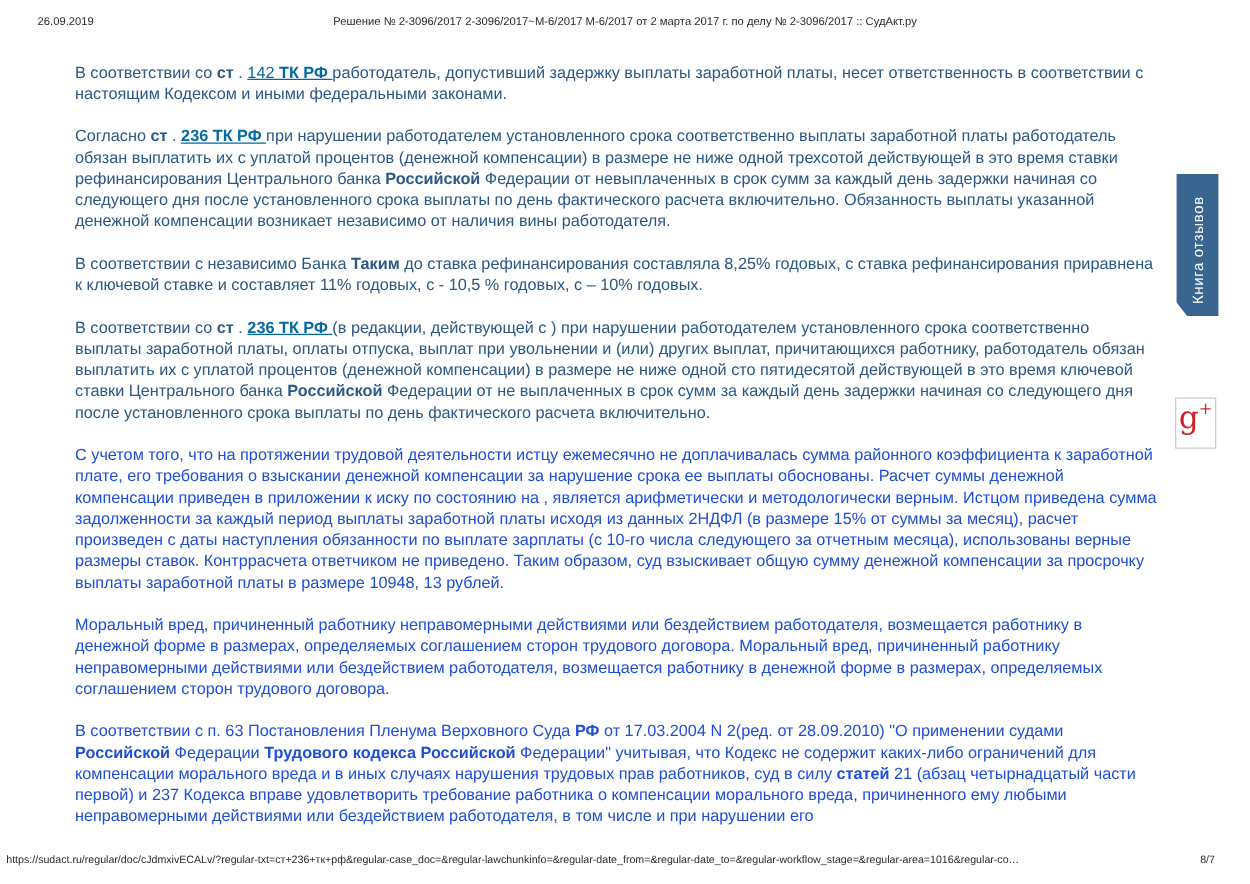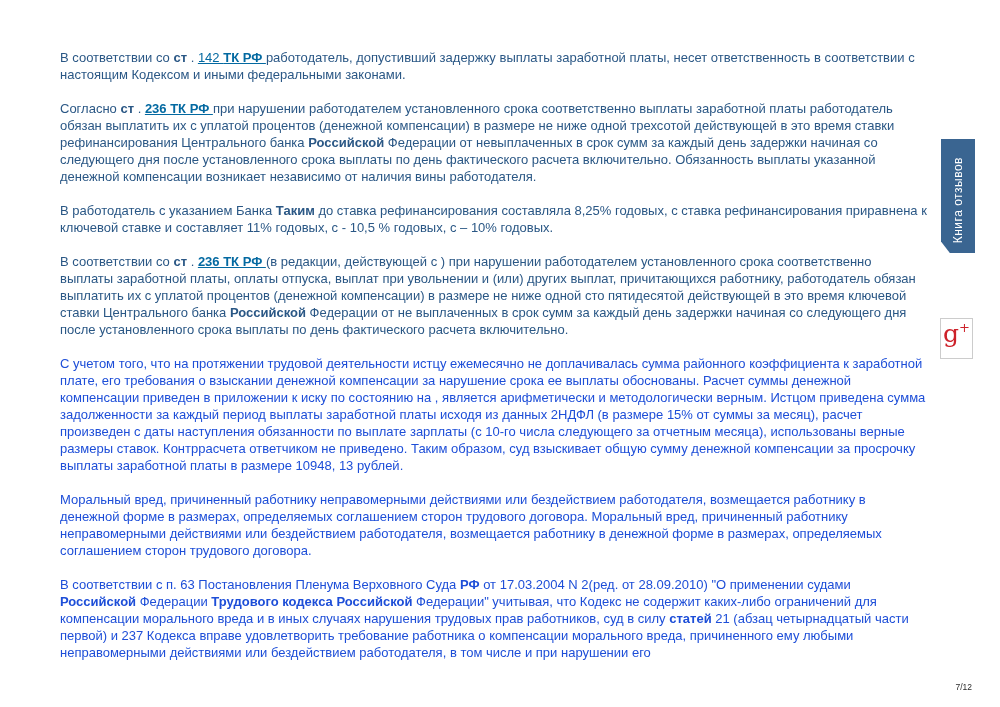--- a/index.html
+++ b/index.html
@@ -128,37 +128,42 @@
     position: absolute;
     right: 28px;
     top: 0;
   }
 </style>
 </head>
 <body>
 
 <div class="page">
 
+  <div class="print-header">
+    <span class="print-date">26.09.2019</span>
+    <span class="print-title">Решение № 2-3096/2017 2-3096/2017~М-6/2017 М-6/2017 от 2 марта 2017 г. по делу № 2-3096/2017 :: СудАкт.ру</span>
+  </div>
 
   <div class="doc-body">
       <p class="para blue"><span>В соответствии со </span><span class="bold">ст</span><span> . </span><a class="law-link">142 </a><a class="law-link bold">ТК РФ </a><span>работодатель, допустивший задержку выплаты заработной платы, несет ответственность в соответствии с настоящим Кодексом и иными федеральными законами.</span></p>
       <p class="para blue"><span>Согласно </span><span class="bold">ст</span><span> . </span><a class="law-link bold">236 ТК РФ </a><span>при нарушении работодателем установленного срока соответственно выплаты заработной платы работодатель обязан выплатить их с уплатой процентов (денежной компенсации) в размере не ниже одной трехсотой действующей в это время ставки рефинансирования Центрального банка </span><span class="bold">Российской</span><span> Федерации от невыплаченных в срок сумм за каждый день задержки начиная со следующего дня после установленного срока выплаты по день фактического расчета включительно. Обязанность выплаты указанной денежной компенсации возникает независимо от наличия вины работодателя.</span></p>
-      <p class="para blue"><span>В работодатель с указанием Банка </span><span class="bold">Таким</span><span> до ставка рефинансирования составляла 8,25% годовых, с ставка рефинансирования приравнена к ключевой ставке и составляет 11% годовых, с - 10,5 % годовых, с – 10% годовых.</span></p>
+      <p class="para blue"><span>В соответствии с независимо Банка </span><span class="bold">Таким</span><span> до ставка рефинансирования составляла 8,25% годовых, с ставка рефинансирования приравнена к ключевой ставке и составляет 11% годовых, с - 10,5 % годовых, с – 10% годовых.</span></p>
       <p class="para blue"><span>В соответствии со </span><span class="bold">ст</span><span> . </span><a class="law-link bold">236 ТК РФ </a><span>(в редакции, действующей с ) при нарушении работодателем установленного срока соответственно выплаты заработной платы, оплаты отпуска, выплат при увольнении и (или) других выплат, причитающихся работнику, работодатель обязан выплатить их с уплатой процентов (денежной компенсации) в размере не ниже одной сто пятидесятой действующей в это время ключевой ставки Центрального банка </span><span class="bold">Российской</span><span> Федерации от не выплаченных в срок сумм за каждый день задержки начиная со следующего дня после установленного срока выплаты по день фактического расчета включительно.</span></p>
       <p class="para black"><span>С учетом того, что на протяжении трудовой деятельности истцу ежемесячно не доплачивалась сумма районного коэффициента к заработной плате, его требования о взыскании денежной компенсации за нарушение срока ее выплаты обоснованы. Расчет суммы денежной компенсации приведен в приложении к иску по состоянию на , является арифметически и методологически верным. Истцом приведена сумма задолженности за каждый период выплаты заработной платы исходя из данных 2НДФЛ (в размере 15% от суммы за месяц), расчет произведен с даты наступления обязанности по выплате зарплаты (с 10-го числа следующего за отчетным месяца), использованы верные размеры ставок. Контррасчета ответчиком не приведено. Таким образом, суд взыскивает общую сумму денежной компенсации за просрочку выплаты заработной платы в размере 10948, 13 рублей.</span></p>
       <p class="para black"><span>Моральный вред, причиненный работнику неправомерными действиями или бездействием работодателя, возмещается работнику в денежной форме в размерах, определяемых соглашением сторон трудового договора. Моральный вред, причиненный работнику неправомерными действиями или бездействием работодателя, возмещается работнику в денежной форме в размерах, определяемых соглашением сторон трудового договора.</span></p>
       <p class="para black"><span>В соответствии с п. 63 Постановления Пленума Верховного Суда </span><span class="bold">РФ</span><span> от 17.03.2004 N 2(ред. от 28.09.2010) "О применении судами </span><span class="bold">Российской</span><span> Федерации </span><span class="bold">Трудового кодекса Российской</span><span> Федерации" учитывая, что Кодекс не содержит каких-либо ограничений для компенсации морального вреда и в иных случаях нарушения трудовых прав работников, суд в силу </span><span class="bold">статей</span><span> 21 (абзац четырнадцатый части первой) и 237 Кодекса вправе удовлетворить требование работника о компенсации морального вреда, причиненного ему любыми неправомерными действиями или бездействием работодателя, в том числе и при нарушении его</span></p>
     </div>
 
   <div class="feedback-tab">
     <span class="vtext">Книга отзывов</span>
   </div>
 
   <div class="gplus-box">
     <span class="gplus-g">g</span>
     <span class="gplus-plus">+</span>
   </div>
 
   <div class="print-footer">
-    <span class="footer-page">7/12</span>
+    <span class="footer-url">https://sudact.ru/regular/doc/cJdmxivECALv/?regular-txt=ст+236+тк+рф&amp;regular-case_doc=&amp;regular-lawchunkinfo=&amp;regular-date_from=&amp;regular-date_to=&amp;regular-workflow_stage=&amp;regular-area=1016&amp;regular-co…</span>
+    <span class="footer-page">8/7</span>
   </div>
 
 </div>
 
 </body></html>

